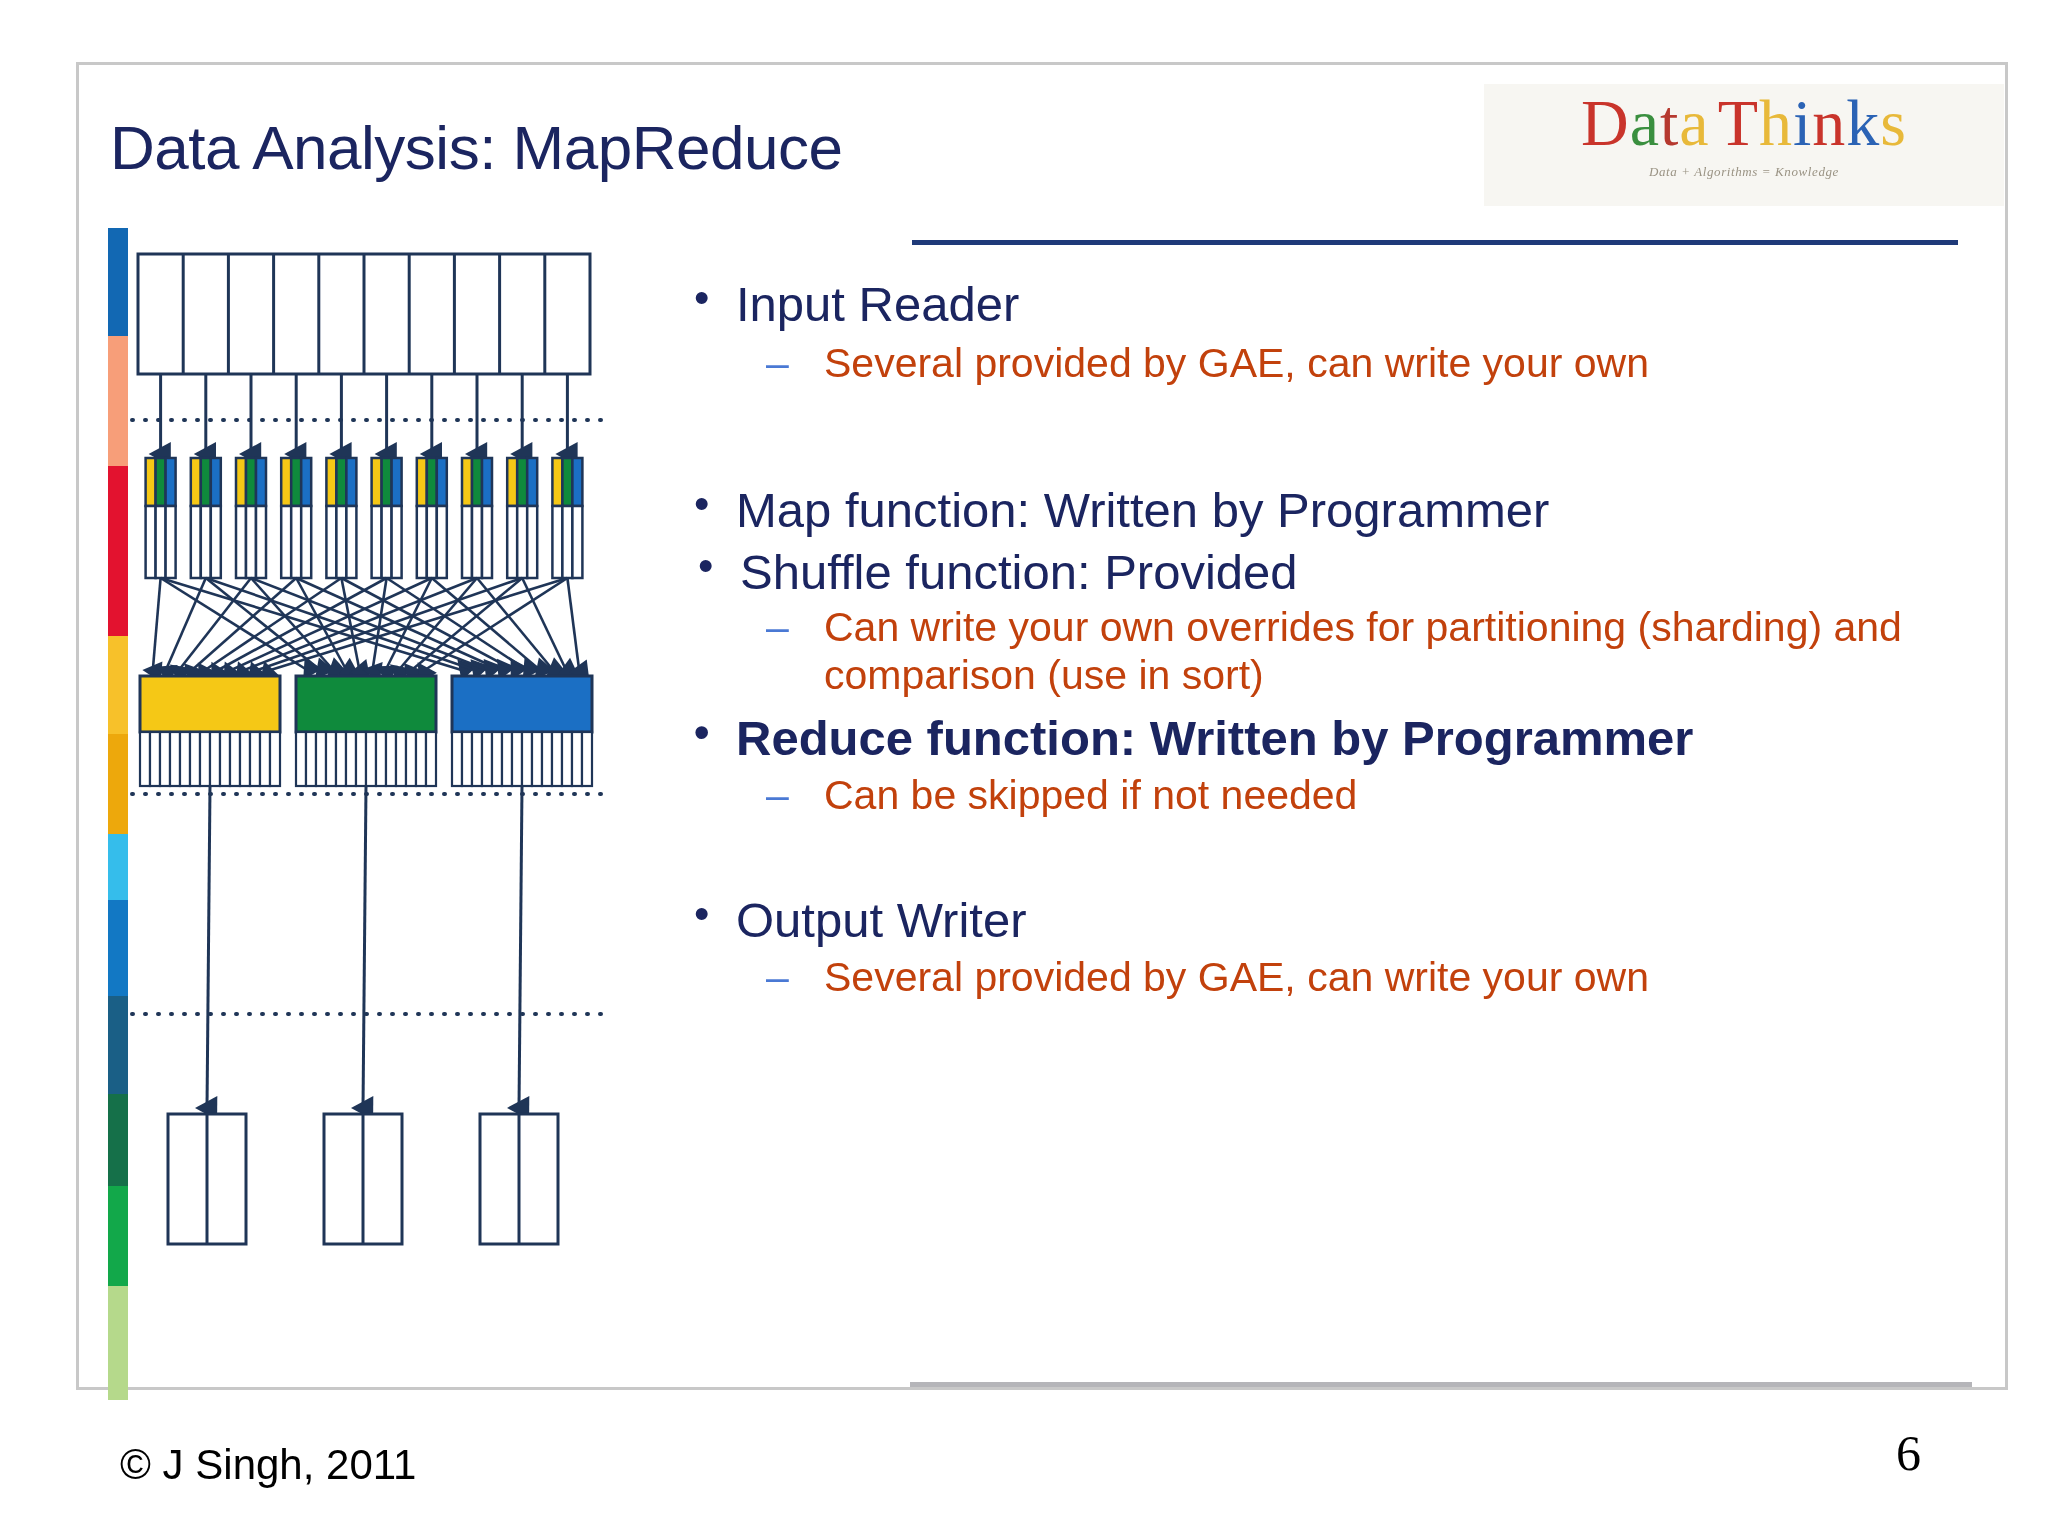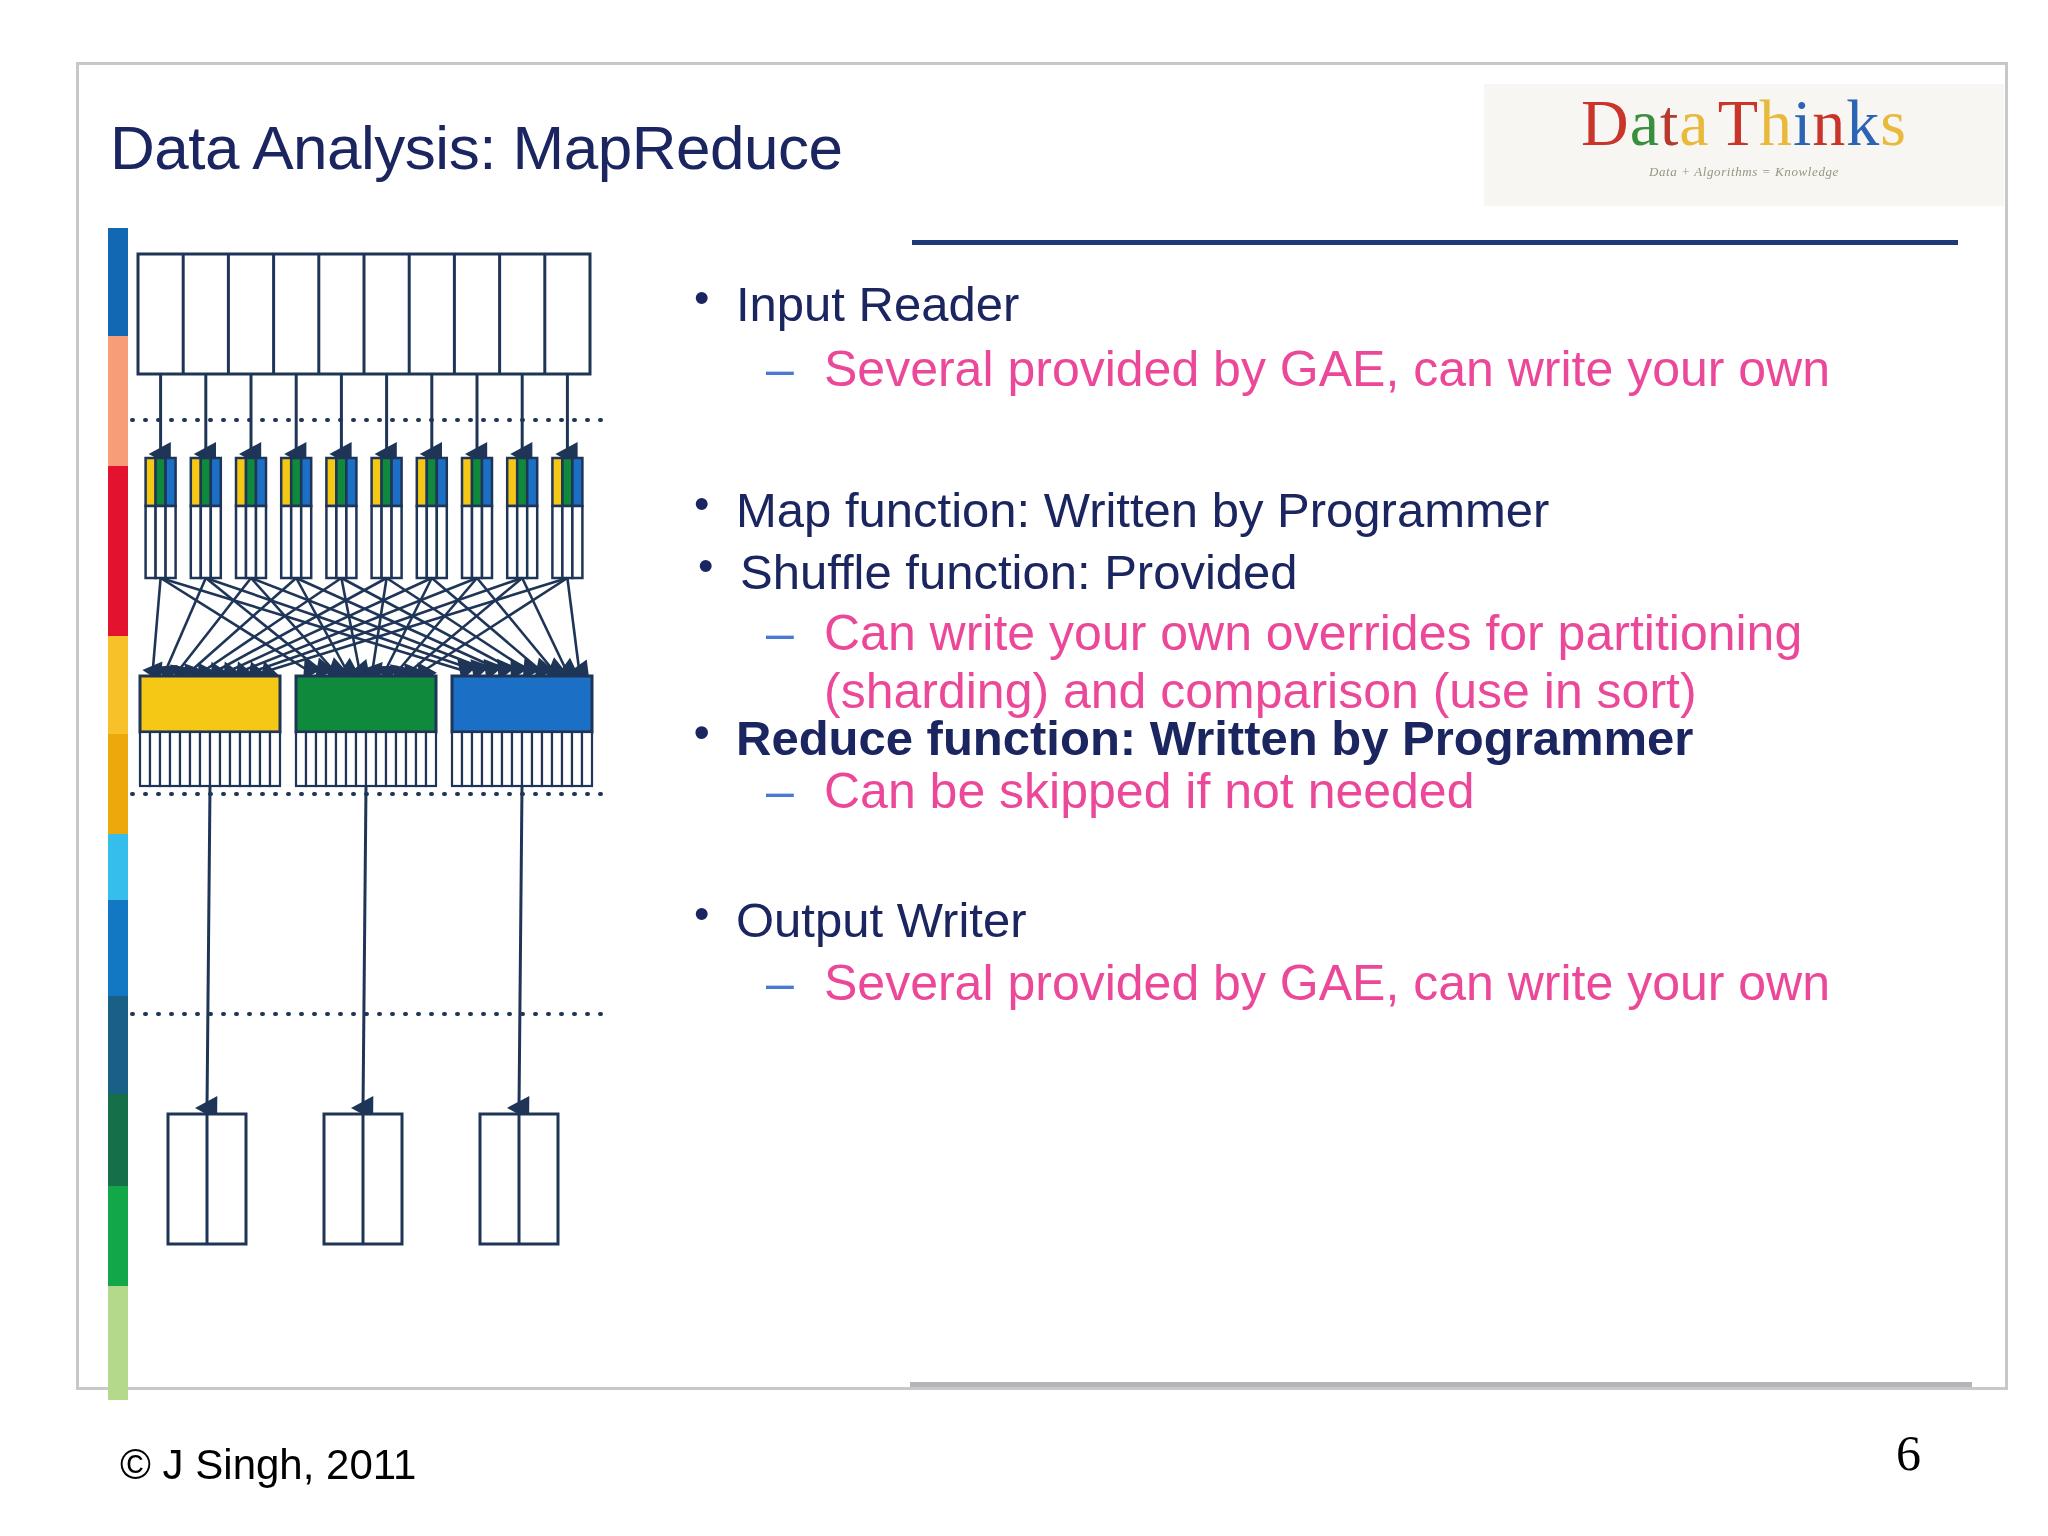--- a/index.html
+++ b/index.html
@@ -72,21 +72,21 @@
     padding-left:46px;
     white-space:nowrap;
   }
   .b1::before{
     content:"\2022";
     position:absolute;left:4px;top:-3px;
     font-size:44px;color:#1b2560;
   }
   .b2{
     position:relative;
-    font-size:50px;color:#ec4899;
+    font-size:41px;color:#c2410c;
     padding-left:134px;
     line-height:1.16;
   }
   .b2::before{
     content:"\2013";
     position:absolute;left:76px;top:0;
     color:#4a79d4;
   }
 
   
@@ -321,20 +321,20 @@
     </svg>
   </div>
 
   <div class="content" id="content" style="position: absolute; height: 780px;">
       <div class="b1" style="position: absolute; top: 0px; left: 0px;">Input Reader</div>
       <div class="b2" style="position: absolute; top: 64px; left: 0px; width: 1210px;">Several provided by GAE, can write your own</div>
       <div class="b1" style="position: absolute; top: 206px; left: 0px;">Map function: Written by Programmer</div>
       <div class="b1" style="position: absolute; top: 268px; left: 4px;">Shuffle function: Provided</div>
       <div class="b2" style="position: absolute; top: 328px; left: 0px; width: 1210px;">Can write your own overrides for partitioning (sharding) and comparison (use in sort)</div>
       <div class="b1" style="position: absolute; top: 434px; left: 0px; font-weight: bold;">Reduce function: Written by Programmer</div>
-      <div class="b2" style="position: absolute; top: 486px; left: 0px; width: 1210px;">Can be skipped if not needed</div>
+      <div class="b2" style="position: absolute; top: 496px; left: 0px; width: 1210px;">Can be skipped if not needed</div>
       <div class="b1" style="position: absolute; top: 616px; left: 0px;">Output Writer</div>
       <div class="b2" style="position: absolute; top: 678px; left: 0px; width: 1210px;">Several provided by GAE, can write your own</div>
     </div>
 
   <div class="footer-copy">© J Singh, 2011</div>
   <div class="footer-page">6</div>
 </div>
 
 </body></html>

